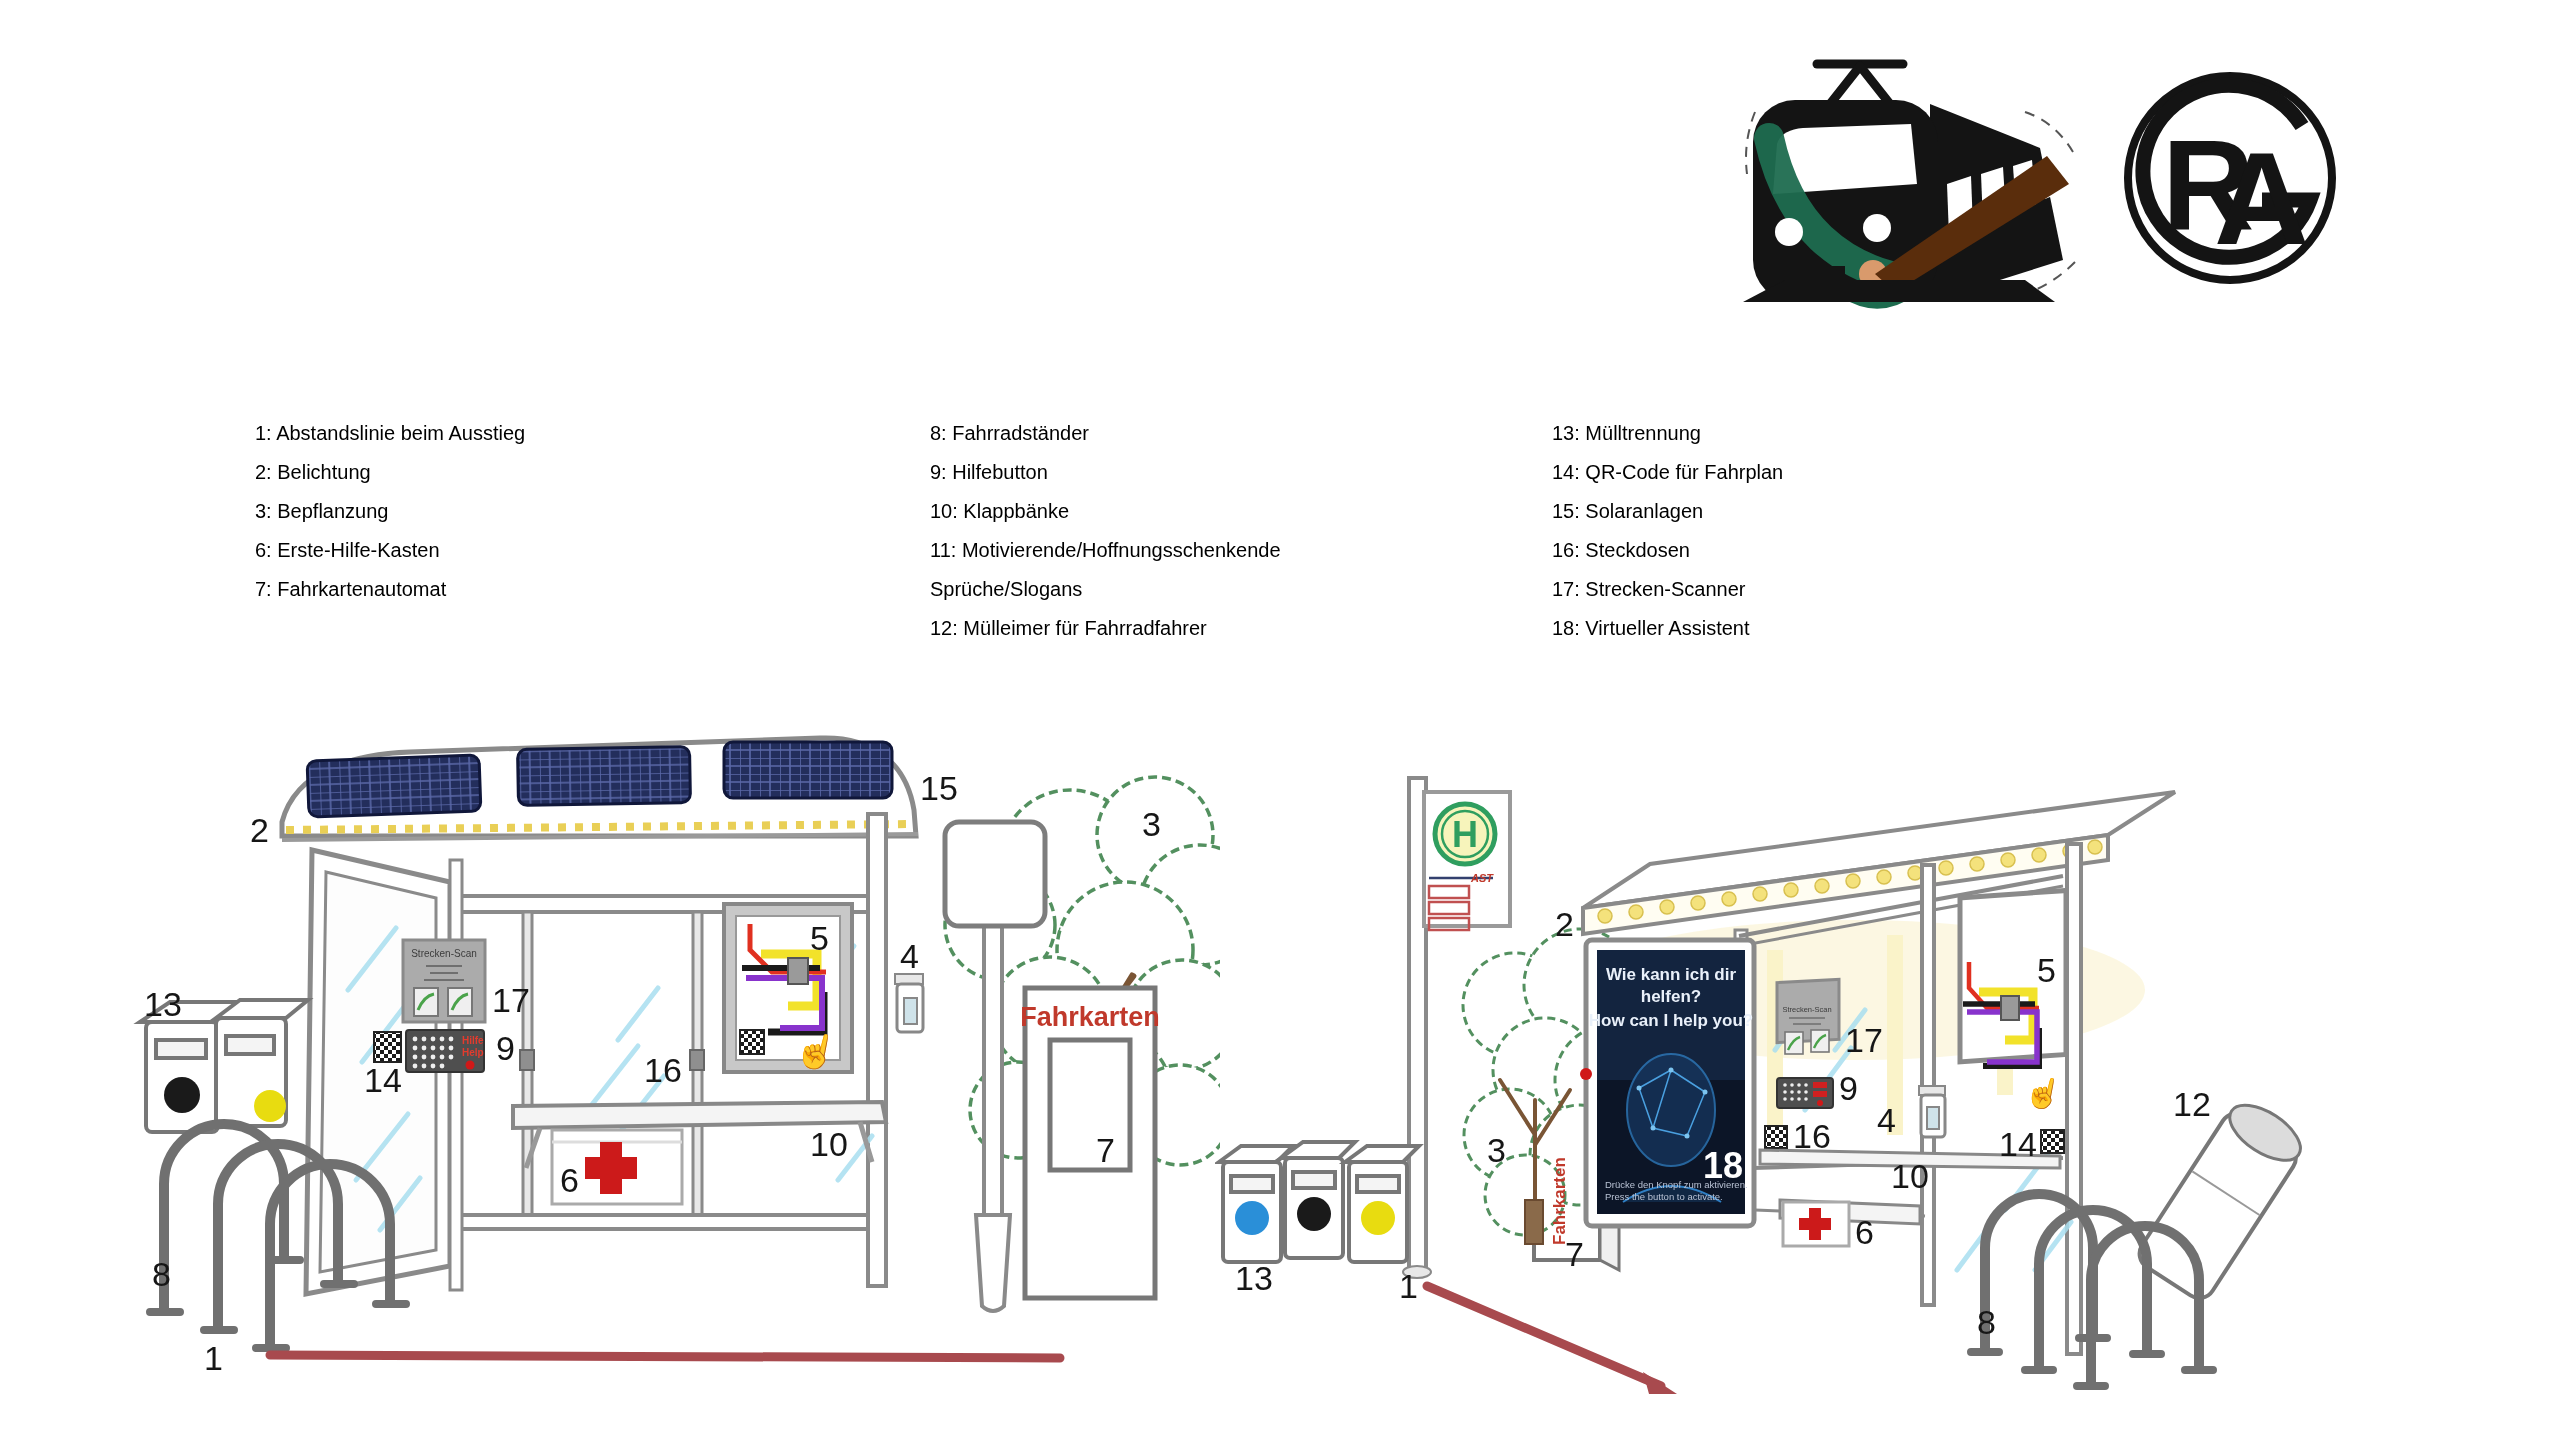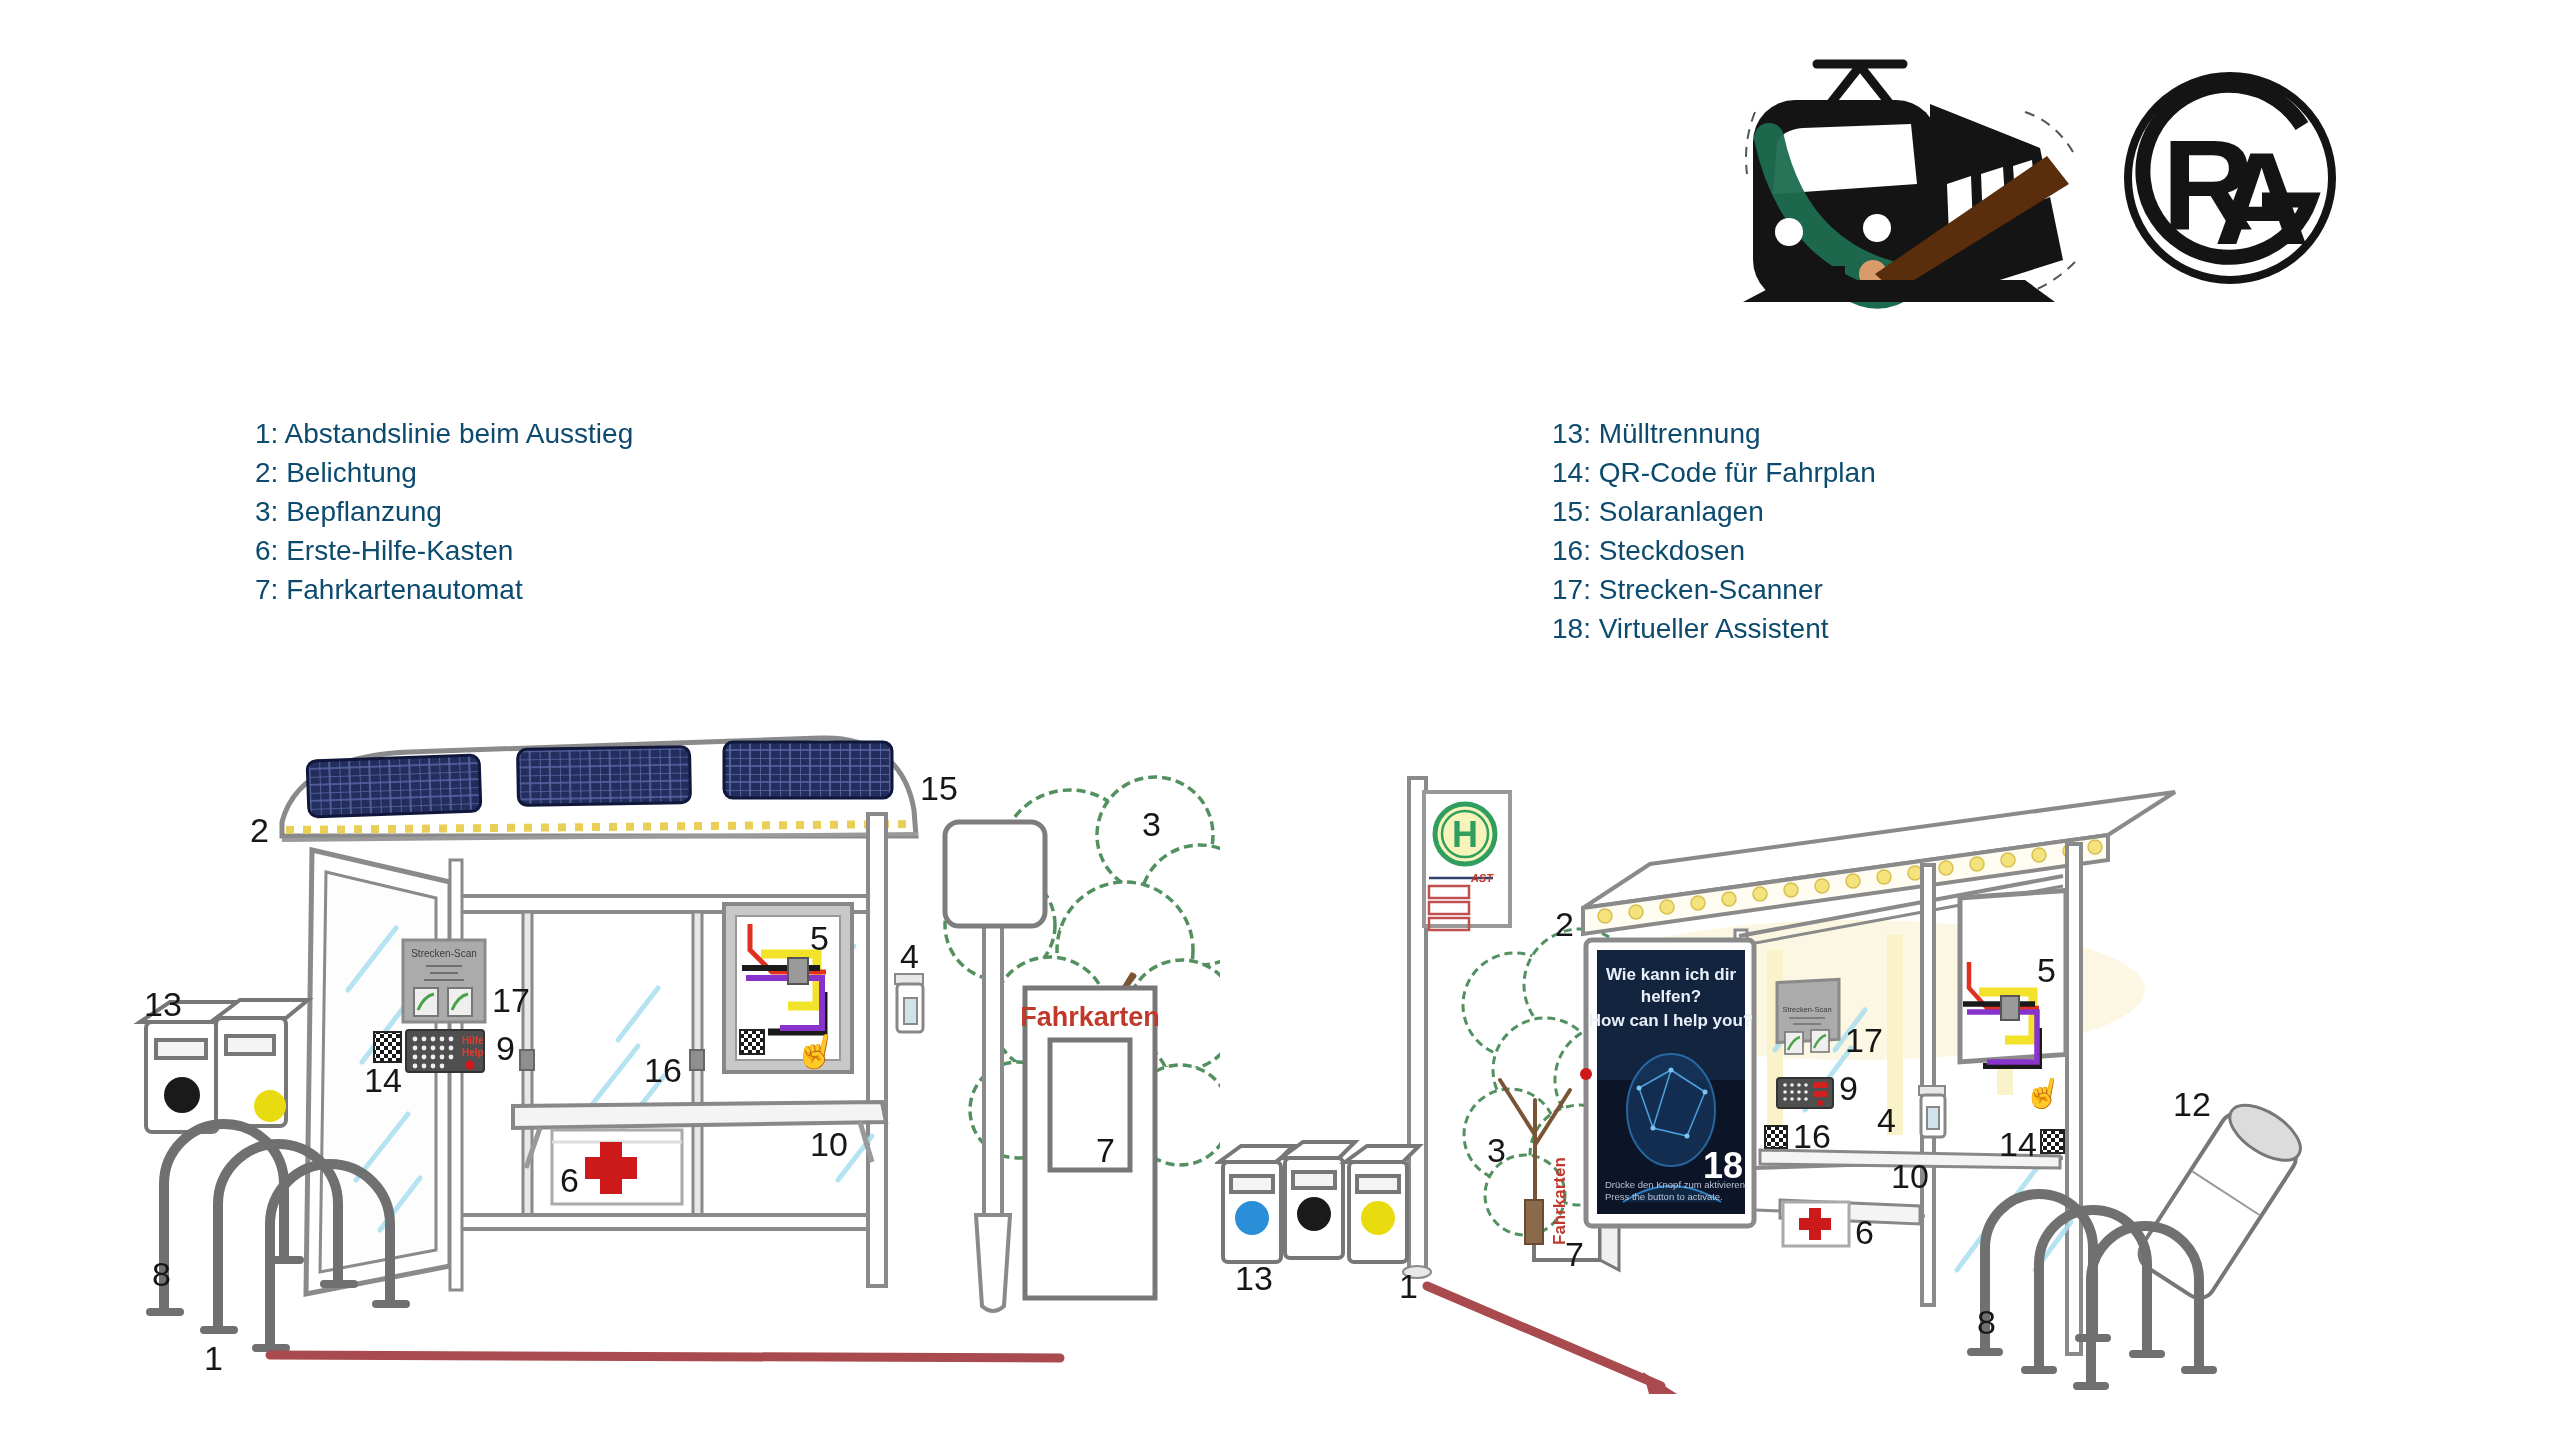--- a/index.html
+++ b/index.html
@@ -1,18 +1,18 @@
 <!DOCTYPE html>
 <html><head>
 <meta charset="utf-8">
 <style>
   html,body{margin:0;padding:0;background:#fff;}
   #stage{position:relative;width:2560px;height:1440px;background:#ffffff;overflow:hidden;
          font-family:"Liberation Sans",sans-serif;color:#161616;}
-  .legend-col{position:absolute;font-size:28px;line-height:39px;color:#0c4a6e;letter-spacing:0;}
+  .legend-col{position:absolute;font-size:20px;line-height:39px;color:#000000;letter-spacing:0;}
   .legend-col div{white-space:nowrap;}
   svg text{font-family:"Liberation Sans",sans-serif;}
   .co{font-size:34px;fill:#161616;}
   .scene{position:absolute;}
 </style>
 </head>
 <body>
 
 <div id="stage">
 
@@ -64,20 +64,28 @@
       <text x="102" y="196" font-size="132" font-weight="bold" fill="#141414">A</text>
     </g>
   </svg>
 
   <div class="legend-col" style="left:255px;top:414px">
     <div>1: Abstandslinie beim Ausstieg</div>
     <div>2: Belichtung</div>
     <div>3: Bepflanzung</div>
     <div>6: Erste-Hilfe-Kasten</div>
     <div>7: Fahrkartenautomat</div>
+  </div>
+  <div class="legend-col" style="left:930px;top:414px">
+    <div>8: Fahrradständer</div>
+    <div>9: Hilfebutton</div>
+    <div>10: Klappbänke</div>
+    <div>11: Motivierende/Hoffnungsschenkende</div>
+    <div>Sprüche/Slogans</div>
+    <div>12: Mülleimer für Fahrradfahrer</div>
   </div>
   <div class="legend-col" style="left:1552px;top:414px">
     <div>13: Mülltrennung</div>
     <div>14: QR-Code für Fahrplan</div>
     <div>15: Solaranlagen</div>
     <div>16: Steckdosen</div>
     <div>17: Strecken-Scanner</div>
     <div>18: Virtueller Assistent</div>
   </div>
 

